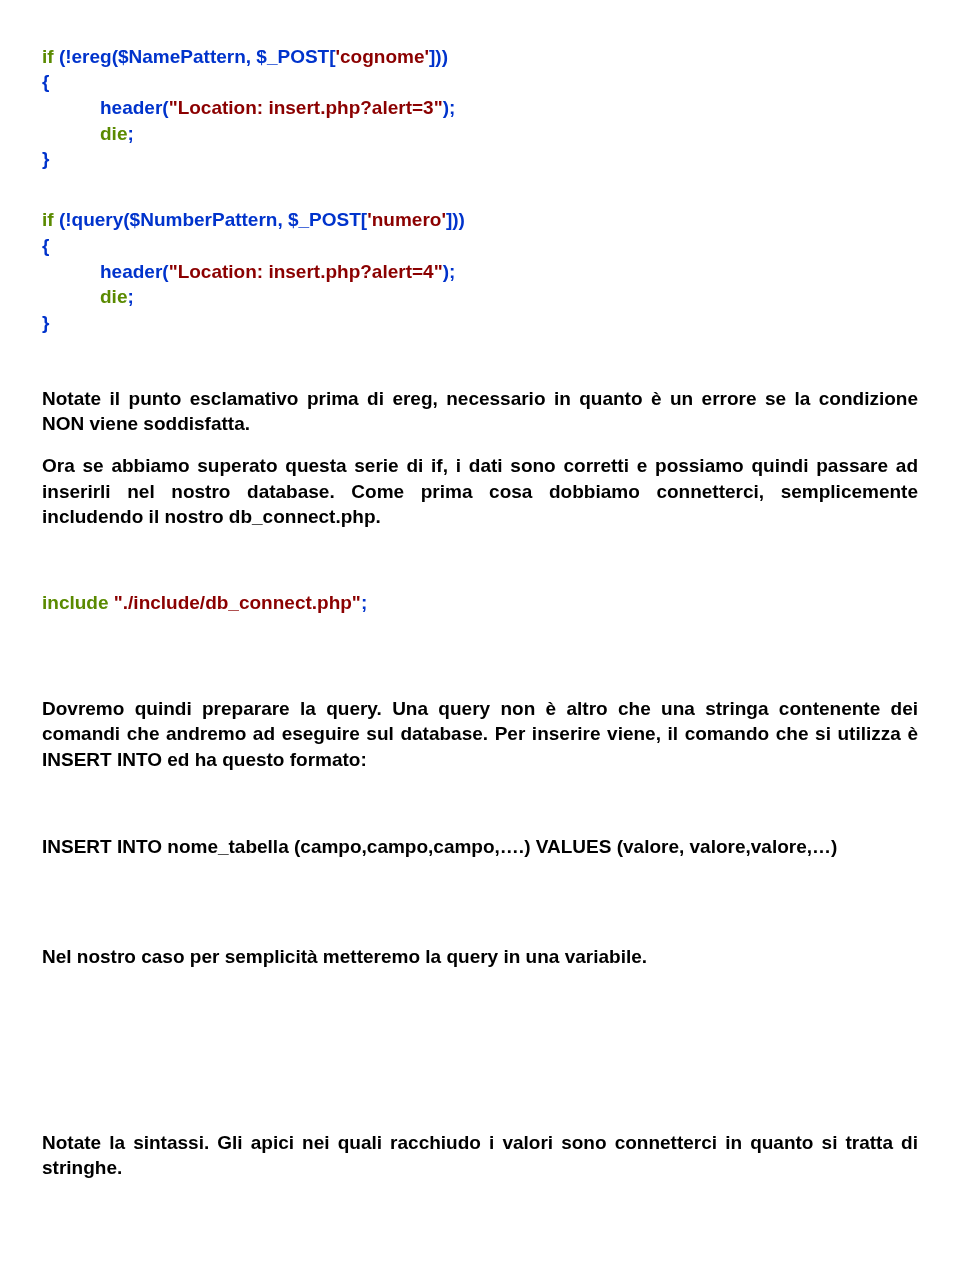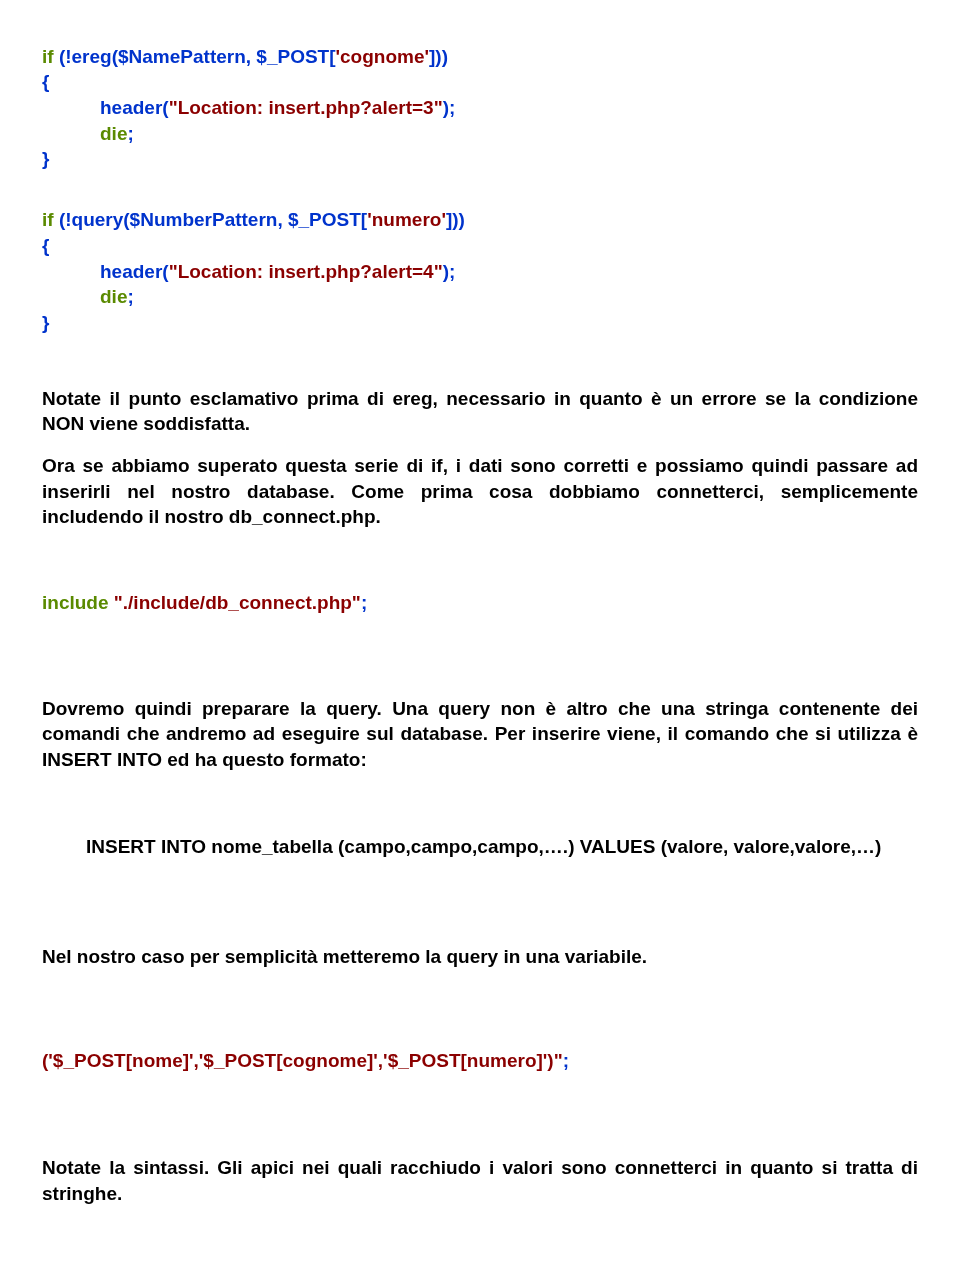--- a/index.html
+++ b/index.html
@@ -20,21 +20,20 @@
     margin-bottom: 10px;
   }
   .para {
     text-align: justify;
     margin-top: 22px;
   }
   .para-bold {
     font-weight: bold;
     margin-top: 26px;
     margin-bottom: 26px;
-    margin-left: 44px;
   }
   .block-gap-large { height: 48px; }
   .block-gap-med { height: 36px; }
   .block-gap-xl { height: 60px; }
   .green { color: #5a8a00; }
   .blue { color: #0033cc; }
   .darkred { color: #8b0000; }
   .indent { margin-left: 58px; }
   .sql-line {
     font-family: Verdana, Arial, sans-serif;
@@ -86,18 +85,17 @@
 <p class="para para-bold">INSERT INTO nome_tabella (campo,campo,campo,….) VALUES (valore, valore,valore,…)</p>
 
 <div class="block-gap-med"></div>
 
 <p class="para">Nel nostro caso per semplicità metteremo la query in una variabile.</p>
 
 <div class="block-gap-xl"></div>
 <div style="height:18px"></div>
 
 <div>
-<div class="sql-line2"><span class="darkred">('$_POST[nome]','$_POST[cognome]','$_POST[numero]')"</span><span class="blue">;</span></div>
 </div>
 
 <div class="block-gap-xl"></div>
 
 <p class="para">Notate la sintassi. Gli apici nei quali racchiudo i valori sono connetterci in quanto si tratta di stringhe.</p>
 
 </body></html>

